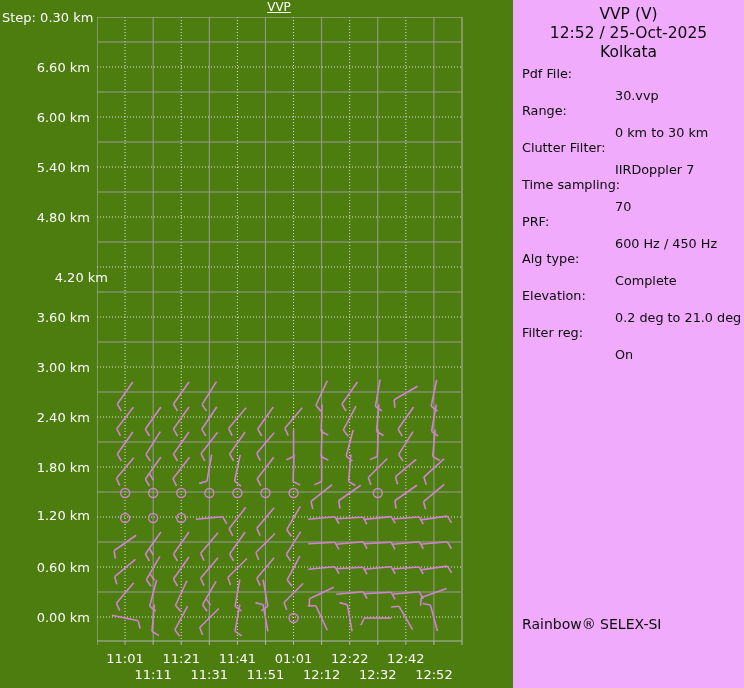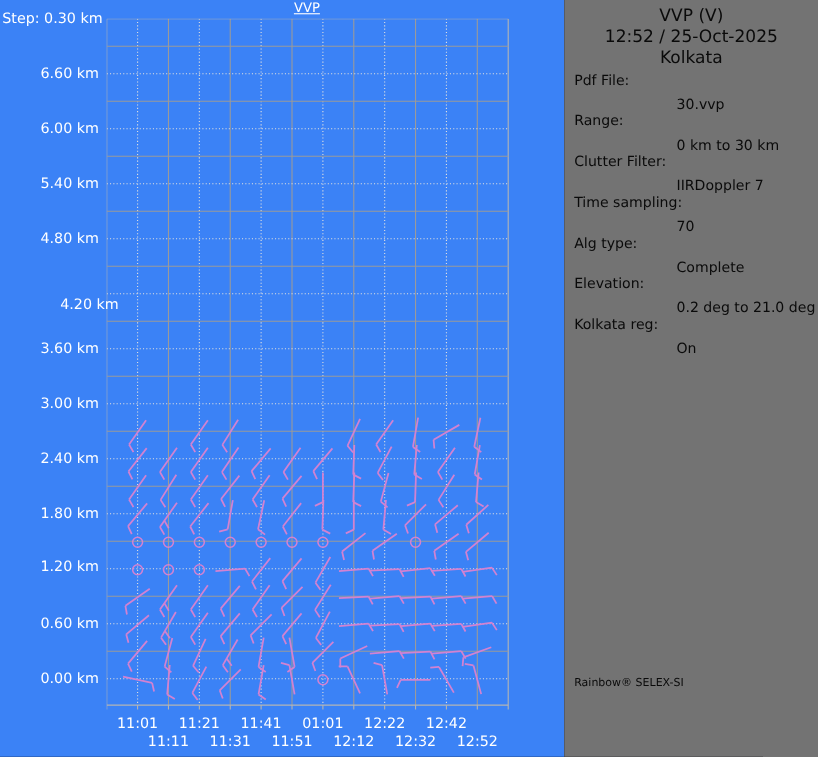--- a/index.html
+++ b/index.html
@@ -1,32 +1,32 @@
 <!DOCTYPE html>
 <html><head>
 <meta charset="utf-8">
 <style>
   html,body{margin:0;padding:0;background:#000;}
   body{width:744px;height:688px;position:relative;overflow:hidden;
        font-family:"DejaVu Sans","Liberation Sans",sans-serif;}
-  #plot-region{position:absolute;left:0;top:0;width:513px;height:688px;background:#3b82f6;}
+  #plot-region{position:absolute;left:0;top:0;width:513px;height:688px;background:#4d7c0f;}
   .wlabel{position:absolute;color:#fff;font-size:13px;white-space:nowrap;}
   .ylab{width:88px;text-align:right;}
   .xlab{width:48px;text-align:center;}
   #step-label{left:2px;top:10px;width:90px;text-align:right;}
   #plot-title{left:239px;top:0px;width:80px;text-align:center;font-size:12px;text-decoration:underline;}
   #plot-svg{position:absolute;left:97px;top:17px;}
-  #side-panel{position:absolute;left:513px;top:0;width:231px;height:688px;background:#737373;color:#0a0a0a;}
+  #side-panel{position:absolute;left:513px;top:0;width:231px;height:688px;background:#f0abfc;color:#0a0a0a;}
   #panel-header{position:absolute;left:0;top:5px;width:231px;text-align:center;
                 font-size:15.5px;line-height:19px;}
   #panel-details{position:absolute;left:9px;top:66px;width:218px;font-size:12.8px;line-height:15px;}
   .detail-row{display:flex;}
   .detail-label{width:93px;flex:none;white-space:nowrap;}
   .detail-value{flex:auto;white-space:nowrap;margin-top:22px;}
-  #panel-footer{position:absolute;left:9px;top:616px;font-size:10px;}
+  #panel-footer{position:absolute;left:9px;top:616px;font-size:14px;}
 </style>
 </head>
 <body>
 
 <div id="plot-region">
   <div id="step-label" class="wlabel">Step: 0.30 km</div>
   <div id="plot-title" class="wlabel">VVP</div>
   <svg id="plot-svg" width="366" height="632" viewBox="0 0 366 632">
       <line x1="0" y1="0" x2="0" y2="624" stroke="#b4b4b4" stroke-width="1"></line>
       <line x1="0" y1="624" x2="0" y2="628" stroke="#b4b4b4" stroke-width="1"></line>
@@ -352,26 +352,30 @@
     </div>
     <div class="detail-row">
       <span class="detail-label">Clutter Filter:</span>
       <span class="detail-value">IIRDoppler 7</span>
     </div>
     <div class="detail-row">
       <span class="detail-label">Time sampling:</span>
       <span class="detail-value">70</span>
     </div>
     <div class="detail-row">
+      <span class="detail-label">PRF:</span>
+      <span class="detail-value">600 Hz / 450 Hz</span>
+    </div>
+    <div class="detail-row">
       <span class="detail-label">Alg type:</span>
       <span class="detail-value">Complete</span>
     </div>
     <div class="detail-row">
       <span class="detail-label">Elevation:</span>
       <span class="detail-value">0.2 deg to 21.0 deg</span>
     </div>
     <div class="detail-row">
-      <span class="detail-label">Kolkata reg:</span>
+      <span class="detail-label">Filter reg:</span>
       <span class="detail-value">On</span>
     </div>
   </div>
   <div id="panel-footer">Rainbow® SELEX-SI</div>
 </div>
 
 </body></html>

